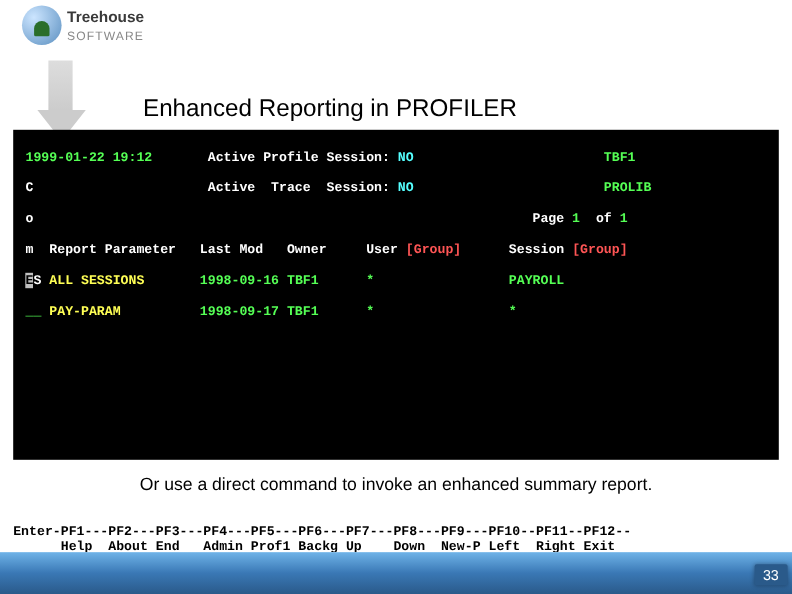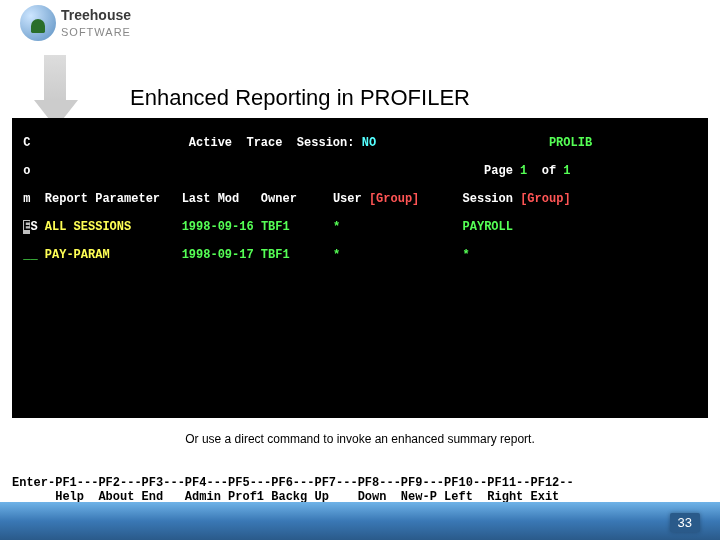--- a/index.html
+++ b/index.html
@@ -117,42 +117,42 @@
     background: #fff;
     line-height: 14px;
     white-space: pre;
   }
   .caption {
     position: absolute;
     top: 432px;
     left: 0;
     right: 0;
     text-align: center;
-    font-size: 12px;
+    font-size: 16px;
     color: #000;
   }
   .footer {
     position: absolute;
     bottom: 0;
     left: 0;
     right: 0;
     height: 38px;
     background: linear-gradient(180deg, #6fb3e8 0%, #3a78b5 50%, #2a5a8a 100%);
   }
   .footer-shine {
     position: absolute;
     bottom: 30px;
     left: 0;
     right: 0;
     height: 8px;
     background: linear-gradient(180deg, #e8f4ff 0%, #6fb3e8 100%);
   }
   .page-num {
     position: absolute;
-    right: 20px;
+    right: 4px;
     bottom: 8px;
     background: #2a5a8a;
     color: #fff;
     font-size: 13px;
     padding: 2px 8px;
     border-radius: 2px;
     box-shadow: 0 0 4px rgba(0,0,0,0.3);
   }
   .trow { display: block; height: 14px; }
 </style>
@@ -171,20 +171,21 @@
 
 <div class="arrow-down">
   <div class="arrow-shaft"></div>
   <div class="arrow-head"></div>
 </div>
 
 <div class="slide-title">Enhanced Reporting in PROFILER</div>
 <div class="slide-underline"></div>
 
 <div class="terminal">
+<span class="trow"><span class="t-green"> </span><span class="t-green">1999-01-22 19:12</span><span class="t-green">       </span><span class="t-white">Active Profile Session:</span><span> </span><span class="t-cyan">NO</span><span>                        </span><span class="t-green">TBF1</span></span>
 <span class="trow"><span class="t-white"> </span><span class="t-white">C</span><span>                      </span><span class="t-white">Active  Trace  Session:</span><span> </span><span class="t-cyan">NO</span><span>                        </span><span class="t-green">PROLIB</span></span>
 <span class="trow"><span class="t-white"> </span><span class="t-white">o</span><span>                                                               </span><span class="t-white">Page</span><span> </span><span class="t-green">1</span><span class="t-white">  </span><span class="t-white">of</span><span> </span><span class="t-green">1</span></span>
 <span class="trow"><span class="t-white"> </span><span class="t-white">m</span><span>  </span><span class="t-white">Report Parameter</span><span>   </span><span class="t-white">Last Mod</span><span>   </span><span class="t-white">Owner</span><span>     </span><span class="t-white">User</span><span> </span><span class="t-red">[Group]</span><span>      </span><span class="t-white">Session</span><span> </span><span class="t-red">[Group]</span></span>
 <span class="trow"><span> </span><span class="highlight-e">E</span><span class="t-white">S</span><span> </span><span class="t-yellow">ALL SESSIONS</span><span>       </span><span class="t-green">1998-09-16</span><span> </span><span class="t-green">TBF1</span><span>      </span><span class="t-green">*</span><span>                 </span><span class="t-green">PAYROLL</span></span>
 <span class="trow"><span class="t-green"> </span><span class="t-green">__</span><span> </span><span class="t-yellow">PAY-PARAM</span><span>          </span><span class="t-green">1998-09-17</span><span> </span><span class="t-green">TBF1</span><span>      </span><span class="t-green">*</span><span>                 </span><span class="t-green">*</span></span>
 <span class="trow"> </span>
 <span class="trow"> </span>
 <span class="trow"> </span>
 <span class="trow"> </span>
 <span class="trow"> </span>

